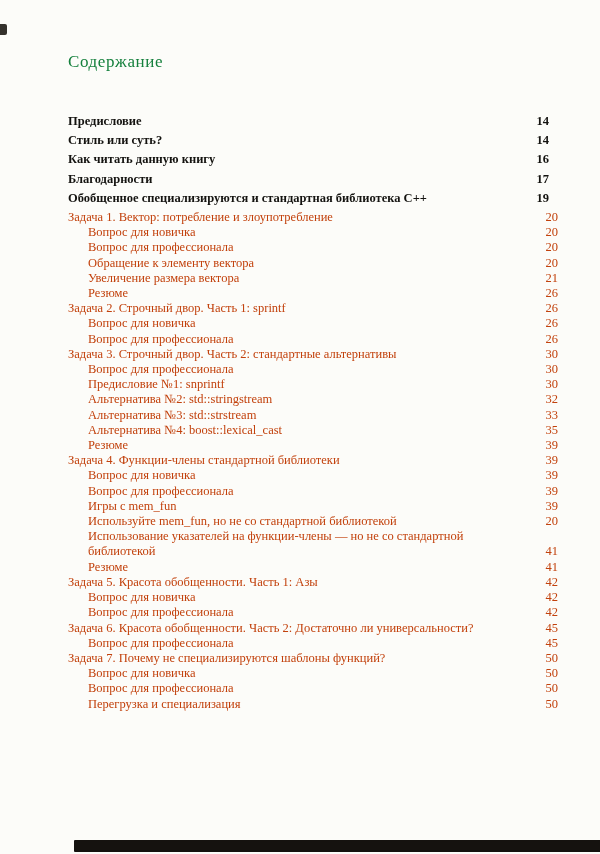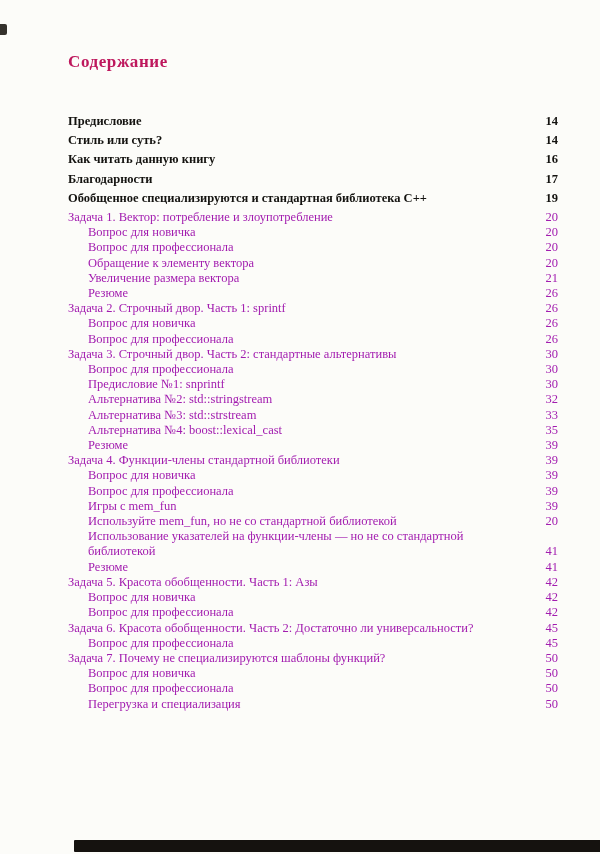--- a/index.html
+++ b/index.html
@@ -27,39 +27,39 @@
     height: 12px;
     background: #15120f;
     border-radius: 1px 0 0 1px;
   }
   .content {
     position: absolute;
     left: 68px; right: 42px; top: 52px;
   }
   .heading {
     font-size: 17px;
-    font-weight: bold;
+    font-weight: normal;
     letter-spacing: 0.6px;
-    color: #be185d;
+    color: #15803d;
     margin-bottom: 42px;
   }
   .toc-list { width: 100%; }
   .toc-row {
     display: flex;
     align-items: flex-end;
     font-size: 12.5px;
     line-height: 15.2px;
-    color: #a21caf;
+    color: #c2410c;
   }
   .toc-label { flex: 1 1 auto; padding-right: 14px; }
   .toc-page  { flex: 0 0 auto; }
   .toc-row.level-0 {
     font-weight: bold;
     color: #141310;
-    margin: 4px 0 4px 0;
+    margin: 4px 9px 4px 0;
   }
   .toc-row.level-2 .toc-label { padding-left: 20px; }
   .footer {
     position: absolute;
     right: 42px; top: 804px;
     font-family: "Liberation Sans", sans-serif;
     font-size: 13px;
     color: #272625;
   }
 </style>

